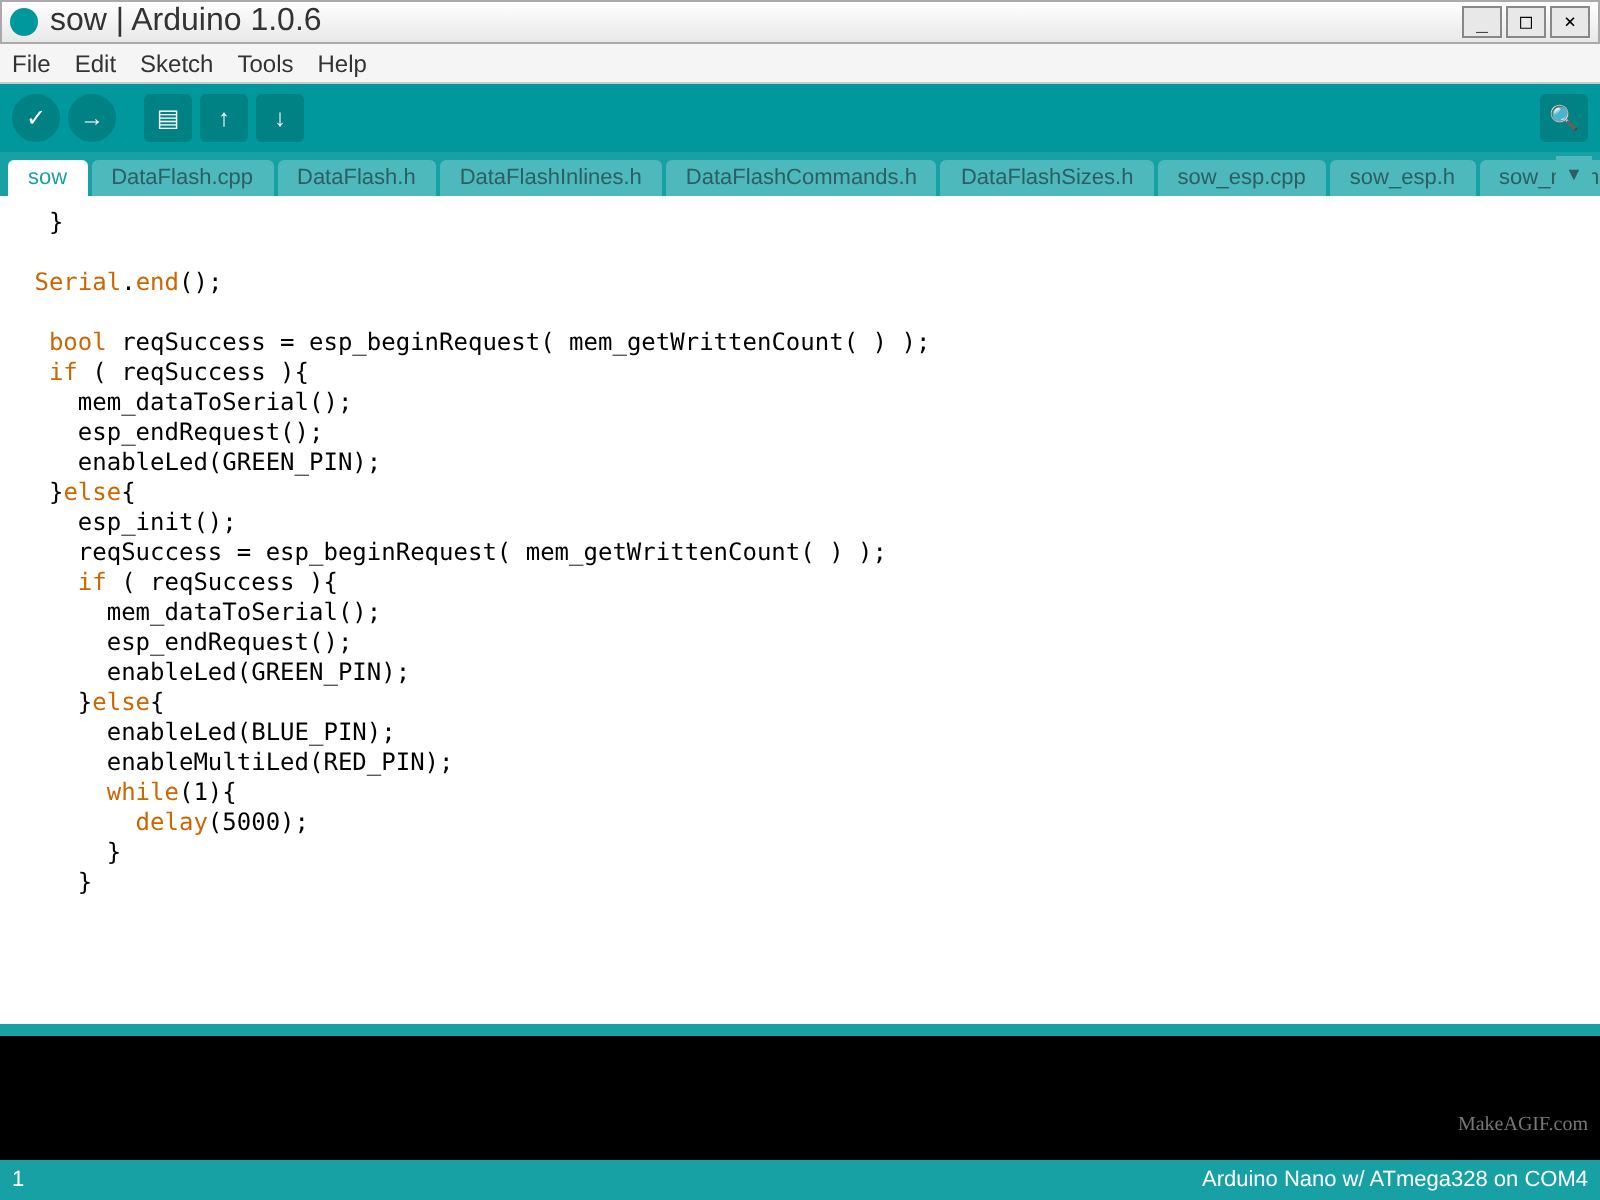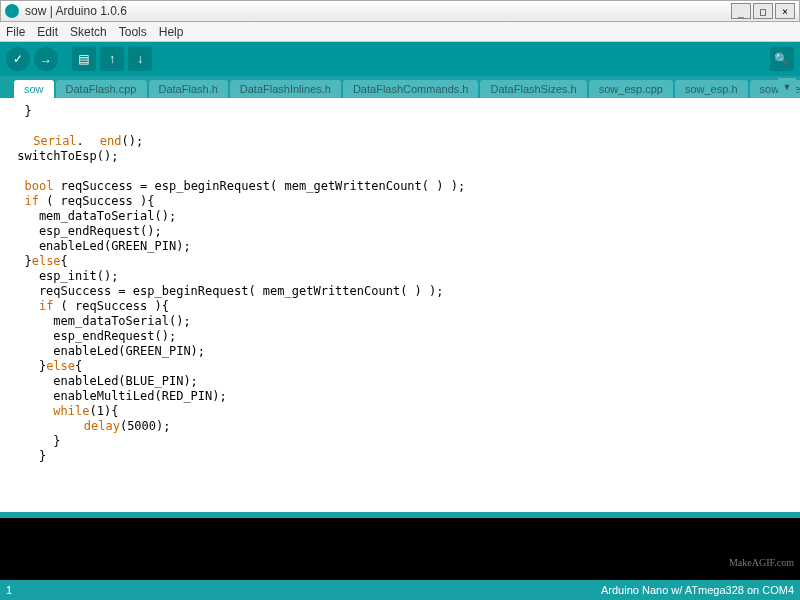--- a/index.html
+++ b/index.html
@@ -1,40 +1,40 @@
 <!DOCTYPE html>
 <html><head>
 <meta charset="utf-8">
 <style>
 * { margin: 0; padding: 0; box-sizing: border-box; }
 body { font-family: Tahoma, Arial, sans-serif; font-size: 11px; background: #fff; width: 800px; height: 600px; overflow: hidden; position: relative; }
 
 .titlebar { height: 22px; background: linear-gradient(#fff, #e8e8e8); border: 1px solid #aaa; display: flex; align-items: center; padding: 0 4px; }
 .titlebar .app-icon { width: 14px; height: 14px; background: #00979D; border-radius: 50%; margin-right: 6px; }
-.titlebar .title-text { flex: 1; color: #333; font-size: 12px; }
+.titlebar .title-text { flex: 1; color: #333; font-size: 16px; }
 .titlebar .win-btns { display: flex; gap: 2px; }
 .titlebar .win-btn { width: 20px; height: 16px; background: #e8e8e8; border: 1px solid #888; display: flex; align-items: center; justify-content: center; font-size: 10px; font-family: monospace; cursor: pointer; }
 
 .menubar { height: 20px; background: #f5f5f5; border-bottom: 1px solid #ccc; display: flex; align-items: center; padding: 0 6px; gap: 12px; }
 .menubar .menu-item { color: #333; cursor: pointer; font-size: 12px; }
 
 .toolbar { height: 34px; background: #00979D; display: flex; align-items: center; padding: 0 6px; gap: 4px; }
 .tool-btn { width: 24px; height: 24px; background: #008184; border-radius: 3px; display: flex; align-items: center; justify-content: center; cursor: pointer; color: #fff; font-size: 12px; }
 .tool-btn.round { border-radius: 50%; }
 .toolbar .spacer { flex: 1; }
 
-.tabbar { height: 22px; background: #17A1A5; display: flex; align-items: flex-end; padding: 0 14px; gap: 2px; position: relative; }
+.tabbar { height: 22px; background: #17A1A5; display: flex; align-items: flex-end; padding: 0 4px; gap: 2px; position: relative; }
 .tab { padding: 3px 10px 3px 10px; background: #4DB9BC; color: #2b5f61; font-size: 11px; border-radius: 3px 3px 0 0; cursor: pointer; white-space: nowrap; }
 .tab.active { background: #fff; color: #17A1A5; }
 .tab-dropdown { position: absolute; right: 4px; top: 2px; width: 18px; height: 18px; background: #4DB9BC; display: flex; align-items: center; justify-content: center; color: #2b5f61; cursor: pointer; font-size: 9px; }
 
 .editor { height: 414px; background: #fff; overflow: auto; padding: 6px 4px 6px 10px; font-family: Monaco, Consolas, monospace; font-size: 12px; line-height: 15px; color: #000; }
 .editor .line { white-space: pre; }
 .kw { color: #CC6600; }
-.fn { color: #CC6600; margin-left: 16px; }
+.fn { color: #CC6600; }
 
 .divider { height: 6px; background: #17A1A5; }
 .console { height: 62px; background: #000; color: #fff; padding: 4px; font-family: monospace; font-size: 11px; overflow: hidden; }
 
 .statusbar { height: 20px; background: #17A1A5; color: #fff; display: flex; align-items: center; padding: 0 6px; font-size: 11px; }
 .statusbar .left { flex: 1; }
 
 .watermark { position: absolute; right: 6px; bottom: 32px; color: #777; font-size: 10px; pointer-events: none; font-family: Liberation Serif, serif; }
 </style>
 </head>
@@ -95,21 +95,20 @@
     </div>
   <div class="tab-dropdown">
       <span>▼</span>
     </div>
 </div>
 
 <div class="editor" id="editor">
     <div class="line">  }</div>
     <div class="line"> </div>
     <div class="line"> <span class="fn">Serial</span>.<span class="fn">end</span>();</div>
-    <div class="line"> switchToEsp();</div>
     <div class="line"> </div>
     <div class="line">  <span class="kw">bool</span> reqSuccess = esp_beginRequest( mem_getWrittenCount( ) );</div>
     <div class="line">  <span class="kw">if</span> ( reqSuccess ){</div>
     <div class="line">    mem_dataToSerial();</div>
     <div class="line">    esp_endRequest();</div>
     <div class="line">    enableLed(GREEN_PIN);</div>
     <div class="line">  }<span class="kw">else</span>{</div>
     <div class="line">    esp_init();</div>
     <div class="line">    reqSuccess = esp_beginRequest( mem_getWrittenCount( ) );</div>
     <div class="line">    <span class="kw">if</span> ( reqSuccess ){</div>

